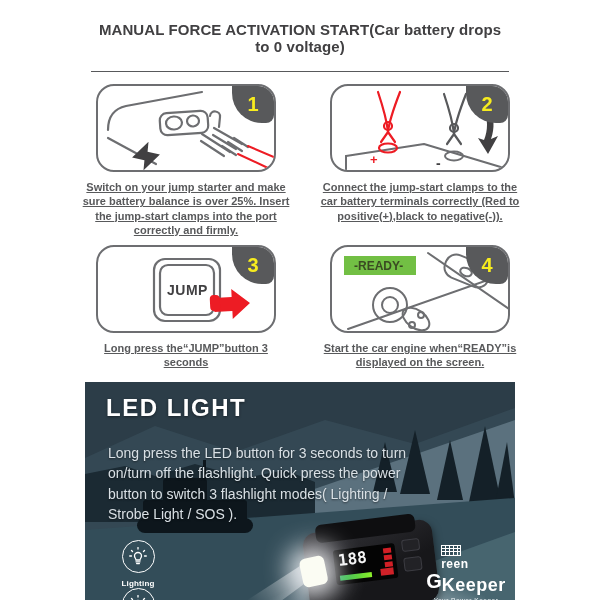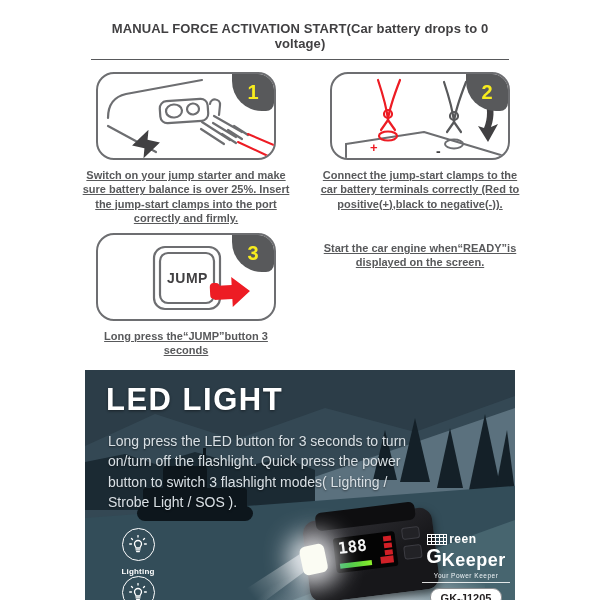--- a/index.html
+++ b/index.html
@@ -1,37 +1,37 @@
 <!DOCTYPE html>
 <html><head>
 <meta charset="utf-8">
 <style>
   * { margin:0; padding:0; box-sizing:border-box; }
   html,body { width:600px; height:600px; background:#ffffff; font-family:"Liberation Sans", sans-serif; overflow:hidden; }
 
   
   .header { width:418px; margin:0 auto; padding-top:21px; text-align:center; }
-  .header .title { font-size:13px; font-weight:bold; color:#414042; letter-spacing:.1px; padding-bottom:8px; border-bottom:1.6px solid #58595b; }
+  .header .title { font-size:15px; font-weight:bold; color:#414042; letter-spacing:.1px; padding-bottom:16px; border-bottom:1.6px solid #58595b; }
 
   
   .steps { width:436px; margin:12px auto 0; display:grid; grid-template-columns:1fr 1fr; column-gap:26px; row-gap:8px; }
   .step { display:flex; flex-direction:column; align-items:center; }
   .frame { position:relative; width:180px; height:88px; border:2.5px solid #6d6e71; border-radius:18px; background:#fff; overflow:hidden; }
   .badge { position:absolute; top:0; right:0; width:42px; height:37px; background:#58595b;
            border-bottom-left-radius:30px; border-bottom-right-radius:8px; border-top-right-radius:14px;
            display:flex; align-items:center; justify-content:center; }
   .badge span { color:#f7ec1e; font-weight:bold; font-size:20px; }
   .caption { margin-top:8px; width:208px; min-height:56px; text-align:center; font-size:11px; font-weight:bold; color:#58595b; line-height:1.3;text-decoration:underline; }
   .row2 .caption { min-height:34px; }
   .frame svg text { font-family:"Liberation Sans", sans-serif; }
 
   
   .led { position:relative; width:430px; height:240px; margin:7px auto 0; overflow:hidden; background:#2e3f4a; }
   .scene { position:absolute; inset:0; }
-  .led h2 { position:absolute; left:21px; top:12px; font-size:31px; font-weight:800; letter-spacing:1.5px; color:#fff; text-shadow:0 1px 3px rgba(0,0,0,.45); }
+  .led h2 { position:absolute; left:21px; top:12px; font-size:24px; font-weight:800; letter-spacing:1.5px; color:#fff; text-shadow:0 1px 3px rgba(0,0,0,.45); }
   .led .desc { position:absolute; left:23px; top:61px; width:322px; font-size:14px; line-height:1.45; color:#d9e0e5; text-shadow:0 1px 2px rgba(0,0,0,.5); }
 
   .modes { position:absolute; left:27px; top:158px; display:flex;flex-direction:column; }
   .mode { width:52px; display:flex; flex-direction:column; align-items:center; }
   .mode .ring { width:33px; height:33px; border:1.6px solid #fff; border-radius:50%; display:flex; align-items:center; justify-content:center; }
   .mode .lbl { margin-top:6px; font-size:8px; font-weight:bold; color:#fff; letter-spacing:.2px; }
 
   .beam { position:absolute; left:128px; top:174px; width:116px; height:66px; opacity:.8;
           background:linear-gradient(232deg, rgba(255,255,255,.95), rgba(255,255,255,0) 70%);
           clip-path:polygon(88% 0, 100% 14%, 34% 100%, 0 100%); }
@@ -47,21 +47,21 @@
   .device .digits { color:#f4f4f4; font-family:"DejaVu Sans Mono", monospace; font-weight:bold; font-size:16px; line-height:1; letter-spacing:0; }
   .device .reds { position:absolute; right:4px; top:4px; display:flex; flex-direction:column; gap:2px; }
   .device .reds i { width:8px; height:5px; background:#d21f26; display:block; }
   .device .bar { position:absolute; left:4px; bottom:4px; width:32px; height:5px; background:linear-gradient(90deg,#1faf4b,#8df02b); }
   .device .chip { position:absolute; right:4px; bottom:4px; width:13px; height:7px; background:#cf2128; }
   .device .lamp { position:absolute; left:-5px; top:24px; width:25px; height:29px; background:#fbfcf3; border-radius:6px;
                   box-shadow:0 0 24px 11px rgba(250,252,255,.85); transform:rotate(-5deg); }
 
   .brand { position:absolute; right:5px; top:163px; width:88px; text-align:center; color:#fff; }
   .wordmark { display:inline-block; text-align:left; line-height:1; }
-  .wm-row1 { display:flex; align-items:flex-end; gap:2px; margin-left:1px; }
+  .wm-row1 { display:flex; align-items:flex-start; gap:2px; margin-left:15px;flex-direction:column; }
   .panel-icon { display:inline-block; width:20px; height:11px; border:1px solid #fff;
                 background:repeating-linear-gradient(90deg, transparent 0 3px, #fff 3px 4px),
                            repeating-linear-gradient(0deg, transparent 0 2.5px, #fff 2.5px 3.5px); }
   .wm-row1 .t { font-size:12px; font-weight:bold; letter-spacing:.5px; }
   .wm-row2 { display:flex; align-items:center; margin-top:-2px; }
   .wm-row2 .g { font-size:20px; font-weight:bold; }
   .wm-row2 .b { font-size:18px; font-weight:bold; letter-spacing:.5px;margin-top:8px; }
   .tagline { margin-top:3px; font-size:6.5px; letter-spacing:.5px; color:#eef3f6; padding-bottom:3px; border-bottom:1px solid rgba(255,255,255,.85); }
   .model-pill { margin:5px auto 0; width:72px; background:#fff; border:1px solid #8a8d90; border-radius:9px; padding:2.5px 0;
                 font-size:11px; font-weight:bold; color:#231f20; }
@@ -151,20 +151,40 @@
           </g>
         </svg>
         <div class="badge">
           <span>3</span>
         </div>
       </div>
       <div class="caption">Long press the“JUMP”button 3 seconds</div>
     </div>
 
     <div class="step row2">
+      <div class="frame">
+        <svg width="180" height="88" viewBox="0 0 180 88">
+          <g fill="none" stroke="#6d6e71" stroke-width="2" stroke-linecap="round" stroke-linejoin="round">
+            <path d="M16,82 L176,26"></path>
+            <path d="M96,6 L180,64"></path>
+            <circle cx="58" cy="58" r="17"></circle>
+            <circle cx="58" cy="58" r="8"></circle>
+            <ellipse cx="84" cy="72" rx="15" ry="9" transform="rotate(35 84 72)"></ellipse>
+            <circle cx="80" cy="78" r="3"></circle>
+            <circle cx="89" cy="68" r="3"></circle>
+            <rect x="112" y="12" width="46" height="24" rx="11" transform="rotate(22 135 24)"></rect>
+            <ellipse cx="134" cy="25" rx="6" ry="4" transform="rotate(22 134 25)"></ellipse>
+          </g>
+          <rect x="12" y="9" width="72" height="19" fill="#72bf44"></rect>
+          <text x="22" y="23" font-size="12" font-weight="bold" fill="#3a4a22">-READY-</text>
+        </svg>
+        <div class="badge">
+          <span>4</span>
+        </div>
+      </div>
       <div class="caption">Start the car engine when“READY”is displayed on the screen.</div>
     </div>
   </div>
 
   <div class="led">
     <svg class="scene" viewBox="0 0 430 240" preserveAspectRatio="none">
       <rect width="430" height="240" fill="#2c3d48"></rect>
       <polygon points="0,76 70,44 150,70 240,38 330,62 430,26 430,240 0,240" fill="#42596666"></polygon>
       <polygon points="110,148 430,38 430,160 190,176" fill="#8ba3b1" opacity="0.45"></polygon>
       <polygon points="0,92 40,84 70,94 110,82 160,96 200,88 230,100 230,140 0,140" fill="#1b2a33"></polygon>

